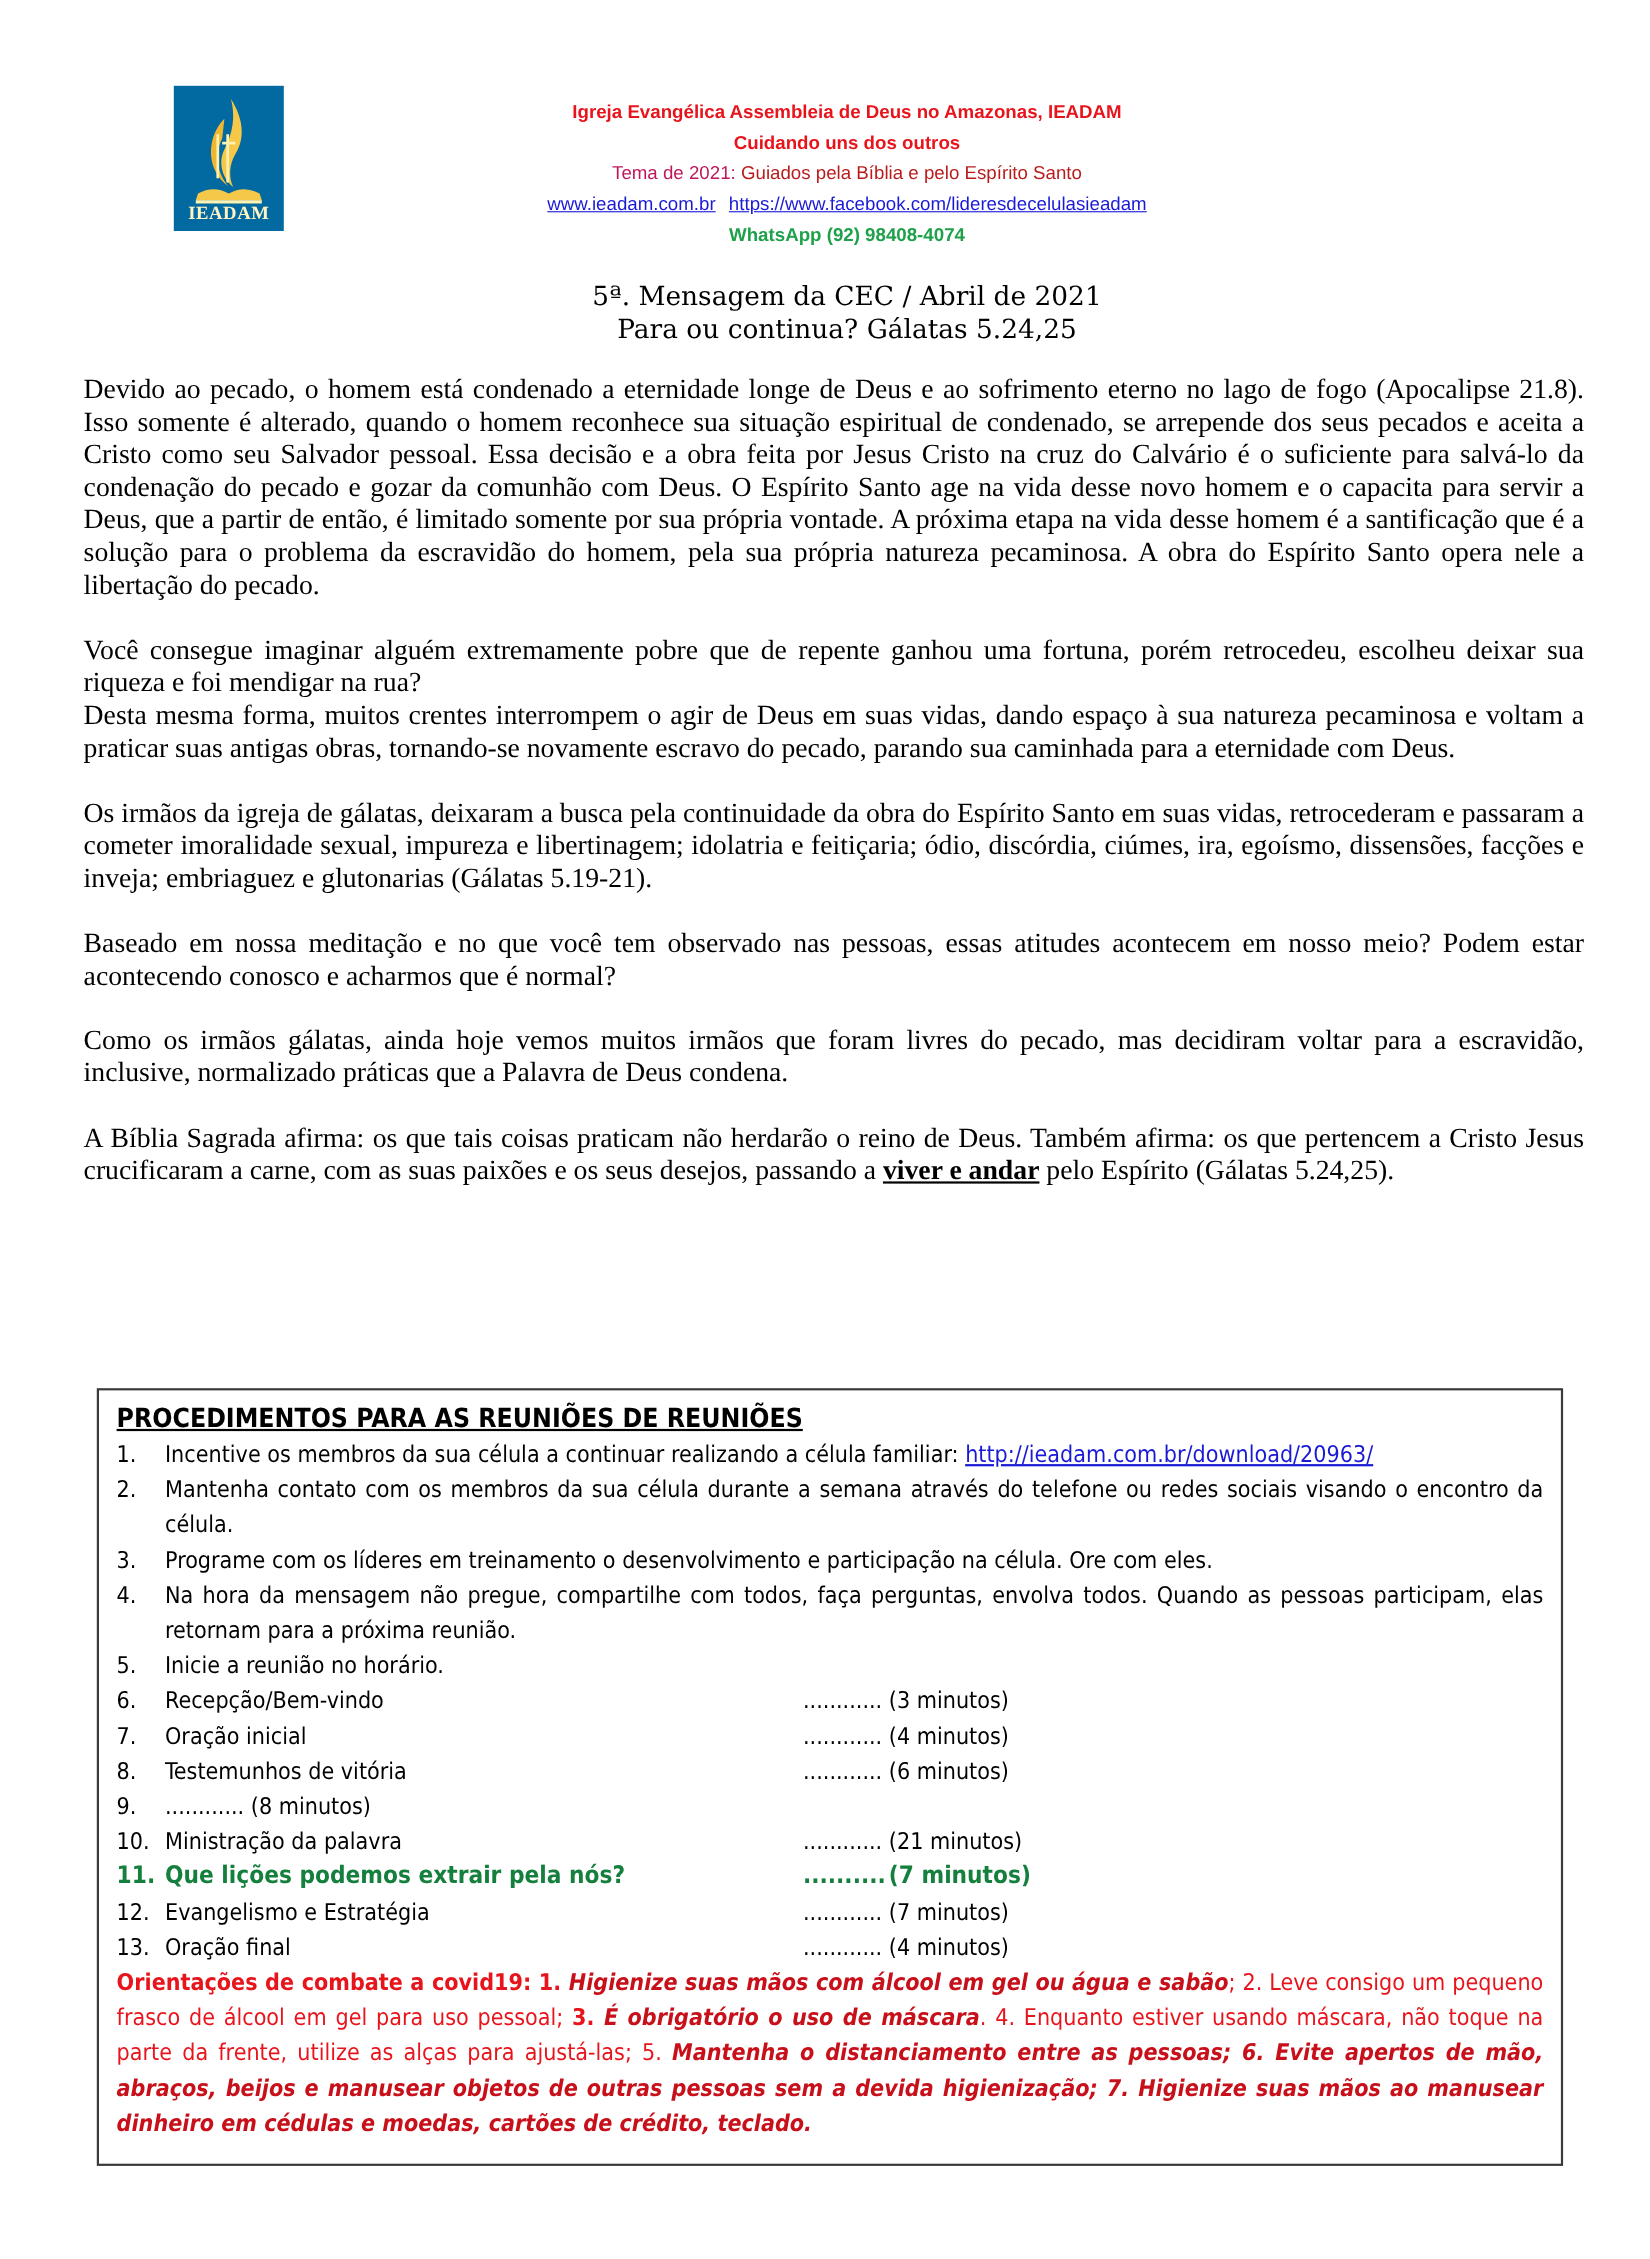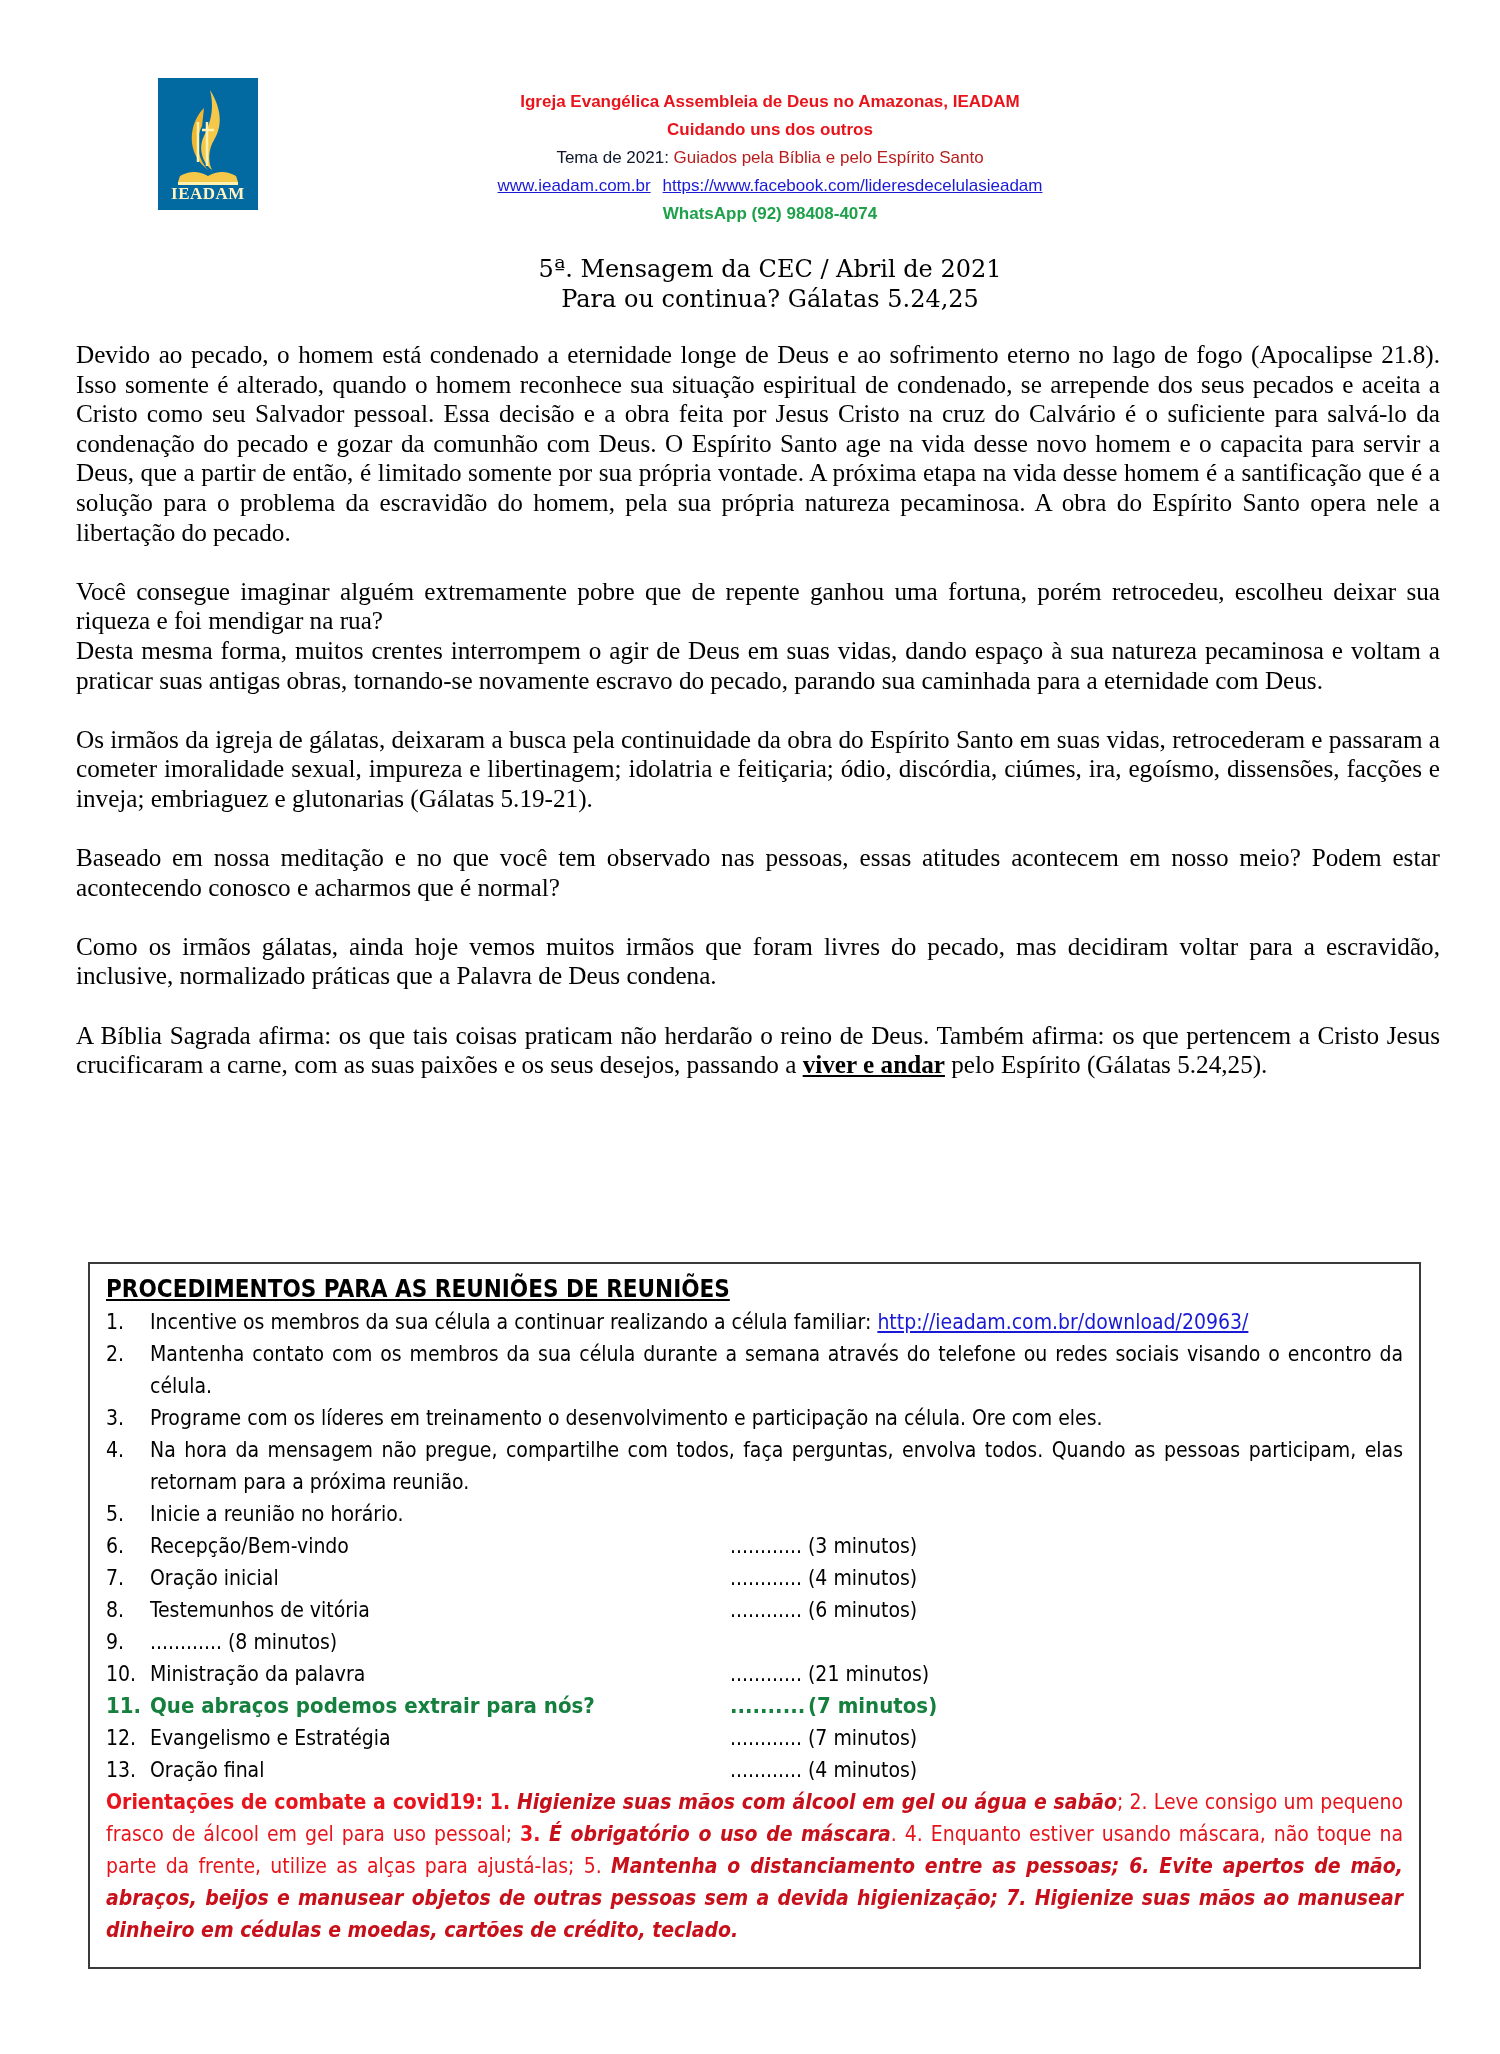--- a/index.html
+++ b/index.html
@@ -9,21 +9,21 @@
   
   .logo { position: absolute; left: 158px; top: 78px; width: 100px; height: 132px; background: #0369a1; }
   .logo svg { position: absolute; left: 0; top: 0; }
   .logo-text { position: absolute; left: 0; width: 100px; top: 106px; text-align: center;
     font-family: "Liberation Serif", serif; font-weight: bold; font-size: 17px; color: #fff3c4; letter-spacing: 0.5px; }
 
   
   .header { position: absolute; left: 270px; width: 1000px; top: 88px; text-align: center;
     font-family: "Liberation Sans", sans-serif; font-size: 17px; line-height: 28px; }
   .header .l1, .header .l2 { color: #e8141c; font-weight: bold; }
-  .header .tema-prefix { color: #0f172a; margin-top: 45px; }
+  .header .tema-prefix { color: #be185d; margin-top: 45px; }
   .header .tema-bold { color: #b91c1c; font-weight: normal; }
   .header a { color: #1a1ad6; text-decoration: underline; }
   .header .gap { display: inline-block; width: 12px; }
   .header .whats { color: #1ea14a; font-weight: bold; }
 
   
   .title { position: absolute; left: 300px; width: 940px; top: 254px; text-align: center;
     font-family: "DejaVu Serif", serif; font-size: 24px; line-height: 30px; }
 
   
@@ -144,21 +144,21 @@
         <span class="min">(8 minutos)</span>
       </div>
       <div class="item sched">
         <span class="num">10.</span>
         <span class="txt">Ministração da palavra</span>
         <span class="dots">............</span>
         <span class="min">(21 minutos)</span>
       </div>
       <div class="item sched hl">
         <span class="num">11.</span>
-        <span class="txt">Que abraços podemos extrair para nós?</span>
+        <span class="txt">Que lições podemos extrair pela nós?</span>
         <span class="dots">..........</span>
         <span class="min">(7 minutos)</span>
       </div>
       <div class="item sched">
         <span class="num">12.</span>
         <span class="txt">Evangelismo e Estratégia</span>
         <span class="dots">............</span>
         <span class="min">(7 minutos)</span>
       </div>
       <div class="item sched">

